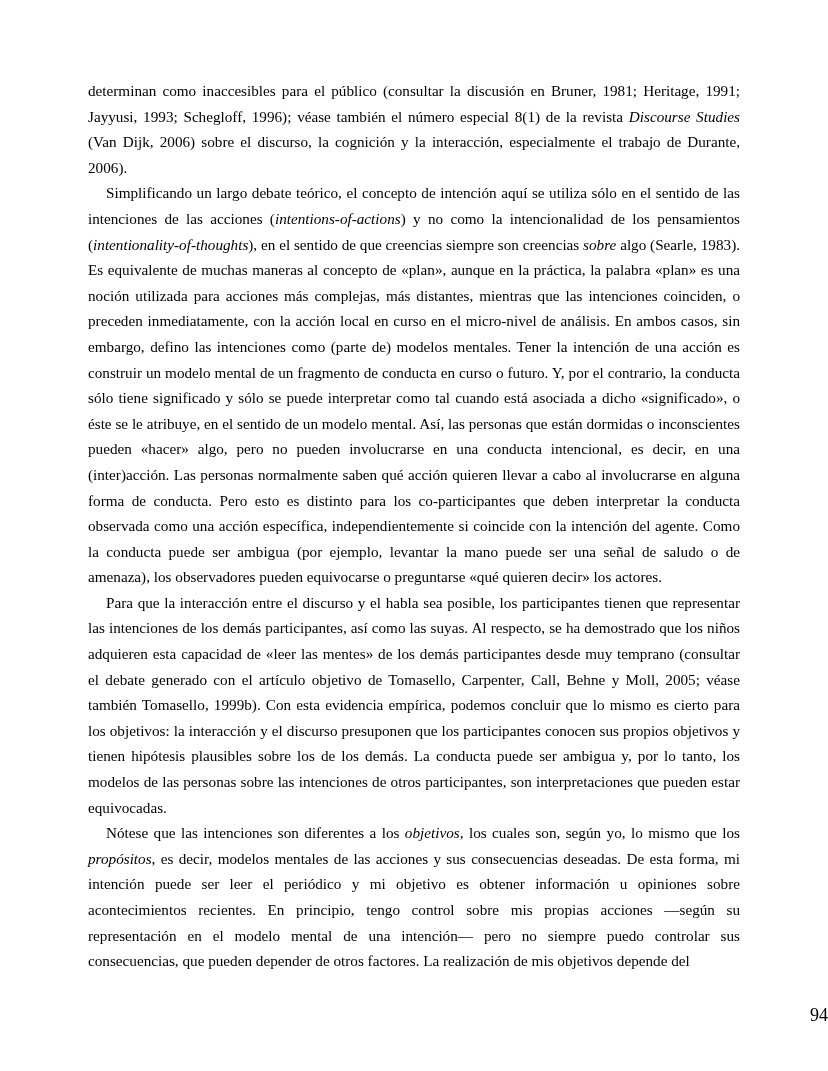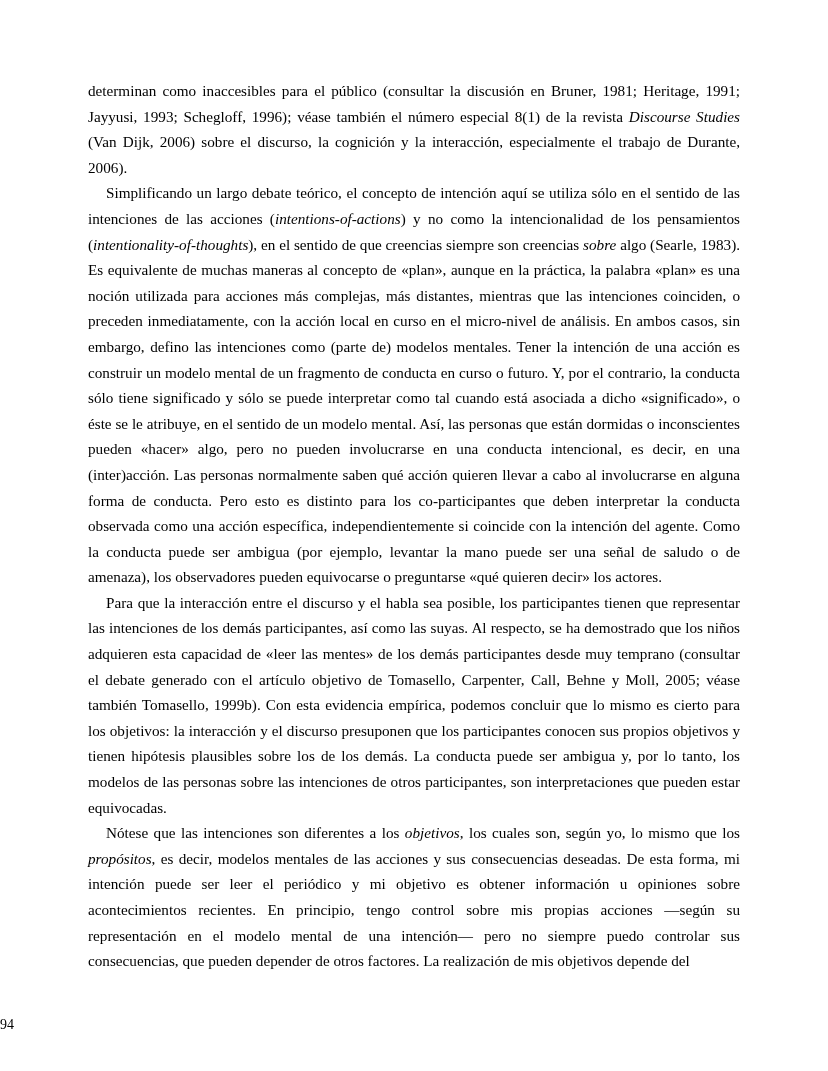--- a/index.html
+++ b/index.html
@@ -36,23 +36,23 @@
   .body-text p.indent {
     text-indent: 18px;
   }
   .it {
     font-style: italic;
   }
   .page-number {
     position: absolute;
     left: 0;
     right: 0;
-    bottom: 36px;
-    text-align: left;
-    font-size: 14px;
+    bottom: 46px;
+    text-align: right;
+    font-size: 18px;
     line-height: 20px;
   }
 </style>
 </head>
 <body>
 
 <div class="page">
   <div class="body-text" id="body-text">
       <p><span>determinan como inaccesibles para el público (consultar la discusión en Bruner, 1981; Heritage, 1991; Jayyusi, 1993; Schegloff, 1996); véase también el número especial 8(1) de la revista </span><span class="it">Discourse Studies</span><span> (Van Dijk, 2006) sobre el discurso, la cognición y la interacción, especialmente el trabajo de Durante, 2006).</span></p>
       <p class="indent"><span>Simplificando un largo debate teórico, el concepto de intención aquí se utiliza sólo en el sentido de las intenciones de las acciones (</span><span class="it">intentions-of-actions</span><span>) y no como la intencionalidad de los pensamientos (</span><span class="it">intentionality-of-thoughts</span><span>), en el sentido de que creencias siempre son creencias </span><span class="it">sobre</span><span> algo (Searle, 1983). Es equivalente de muchas maneras al concepto de «plan», aunque en la práctica, la palabra «plan» es una noción utilizada para acciones más complejas, más distantes, mientras que las intenciones coinciden, o preceden inmediatamente, con la acción local en curso en el micro-nivel de análisis. En ambos casos, sin embargo, defino las intenciones como (parte de) modelos mentales. Tener la intención de una acción es construir un modelo mental de un fragmento de conducta en curso o futuro. Y, por el contrario, la conducta sólo tiene significado y sólo se puede interpretar como tal cuando está asociada a dicho «significado», o éste se le atribuye, en el sentido de un modelo mental. Así, las personas que están dormidas o inconscientes pueden «hacer» algo, pero no pueden involucrarse en una conducta intencional, es decir, en una (inter)acción. Las personas normalmente saben qué acción quieren llevar a cabo al involucrarse en alguna forma de conducta. Pero esto es distinto para los co-participantes que deben interpretar la conducta observada como una acción específica, independientemente si coincide con la intención del agente. Como la conducta puede ser ambigua (por ejemplo, levantar la mano puede ser una señal de saludo o de amenaza), los observadores pueden equivocarse o preguntarse «qué quieren decir» los actores.</span></p>

